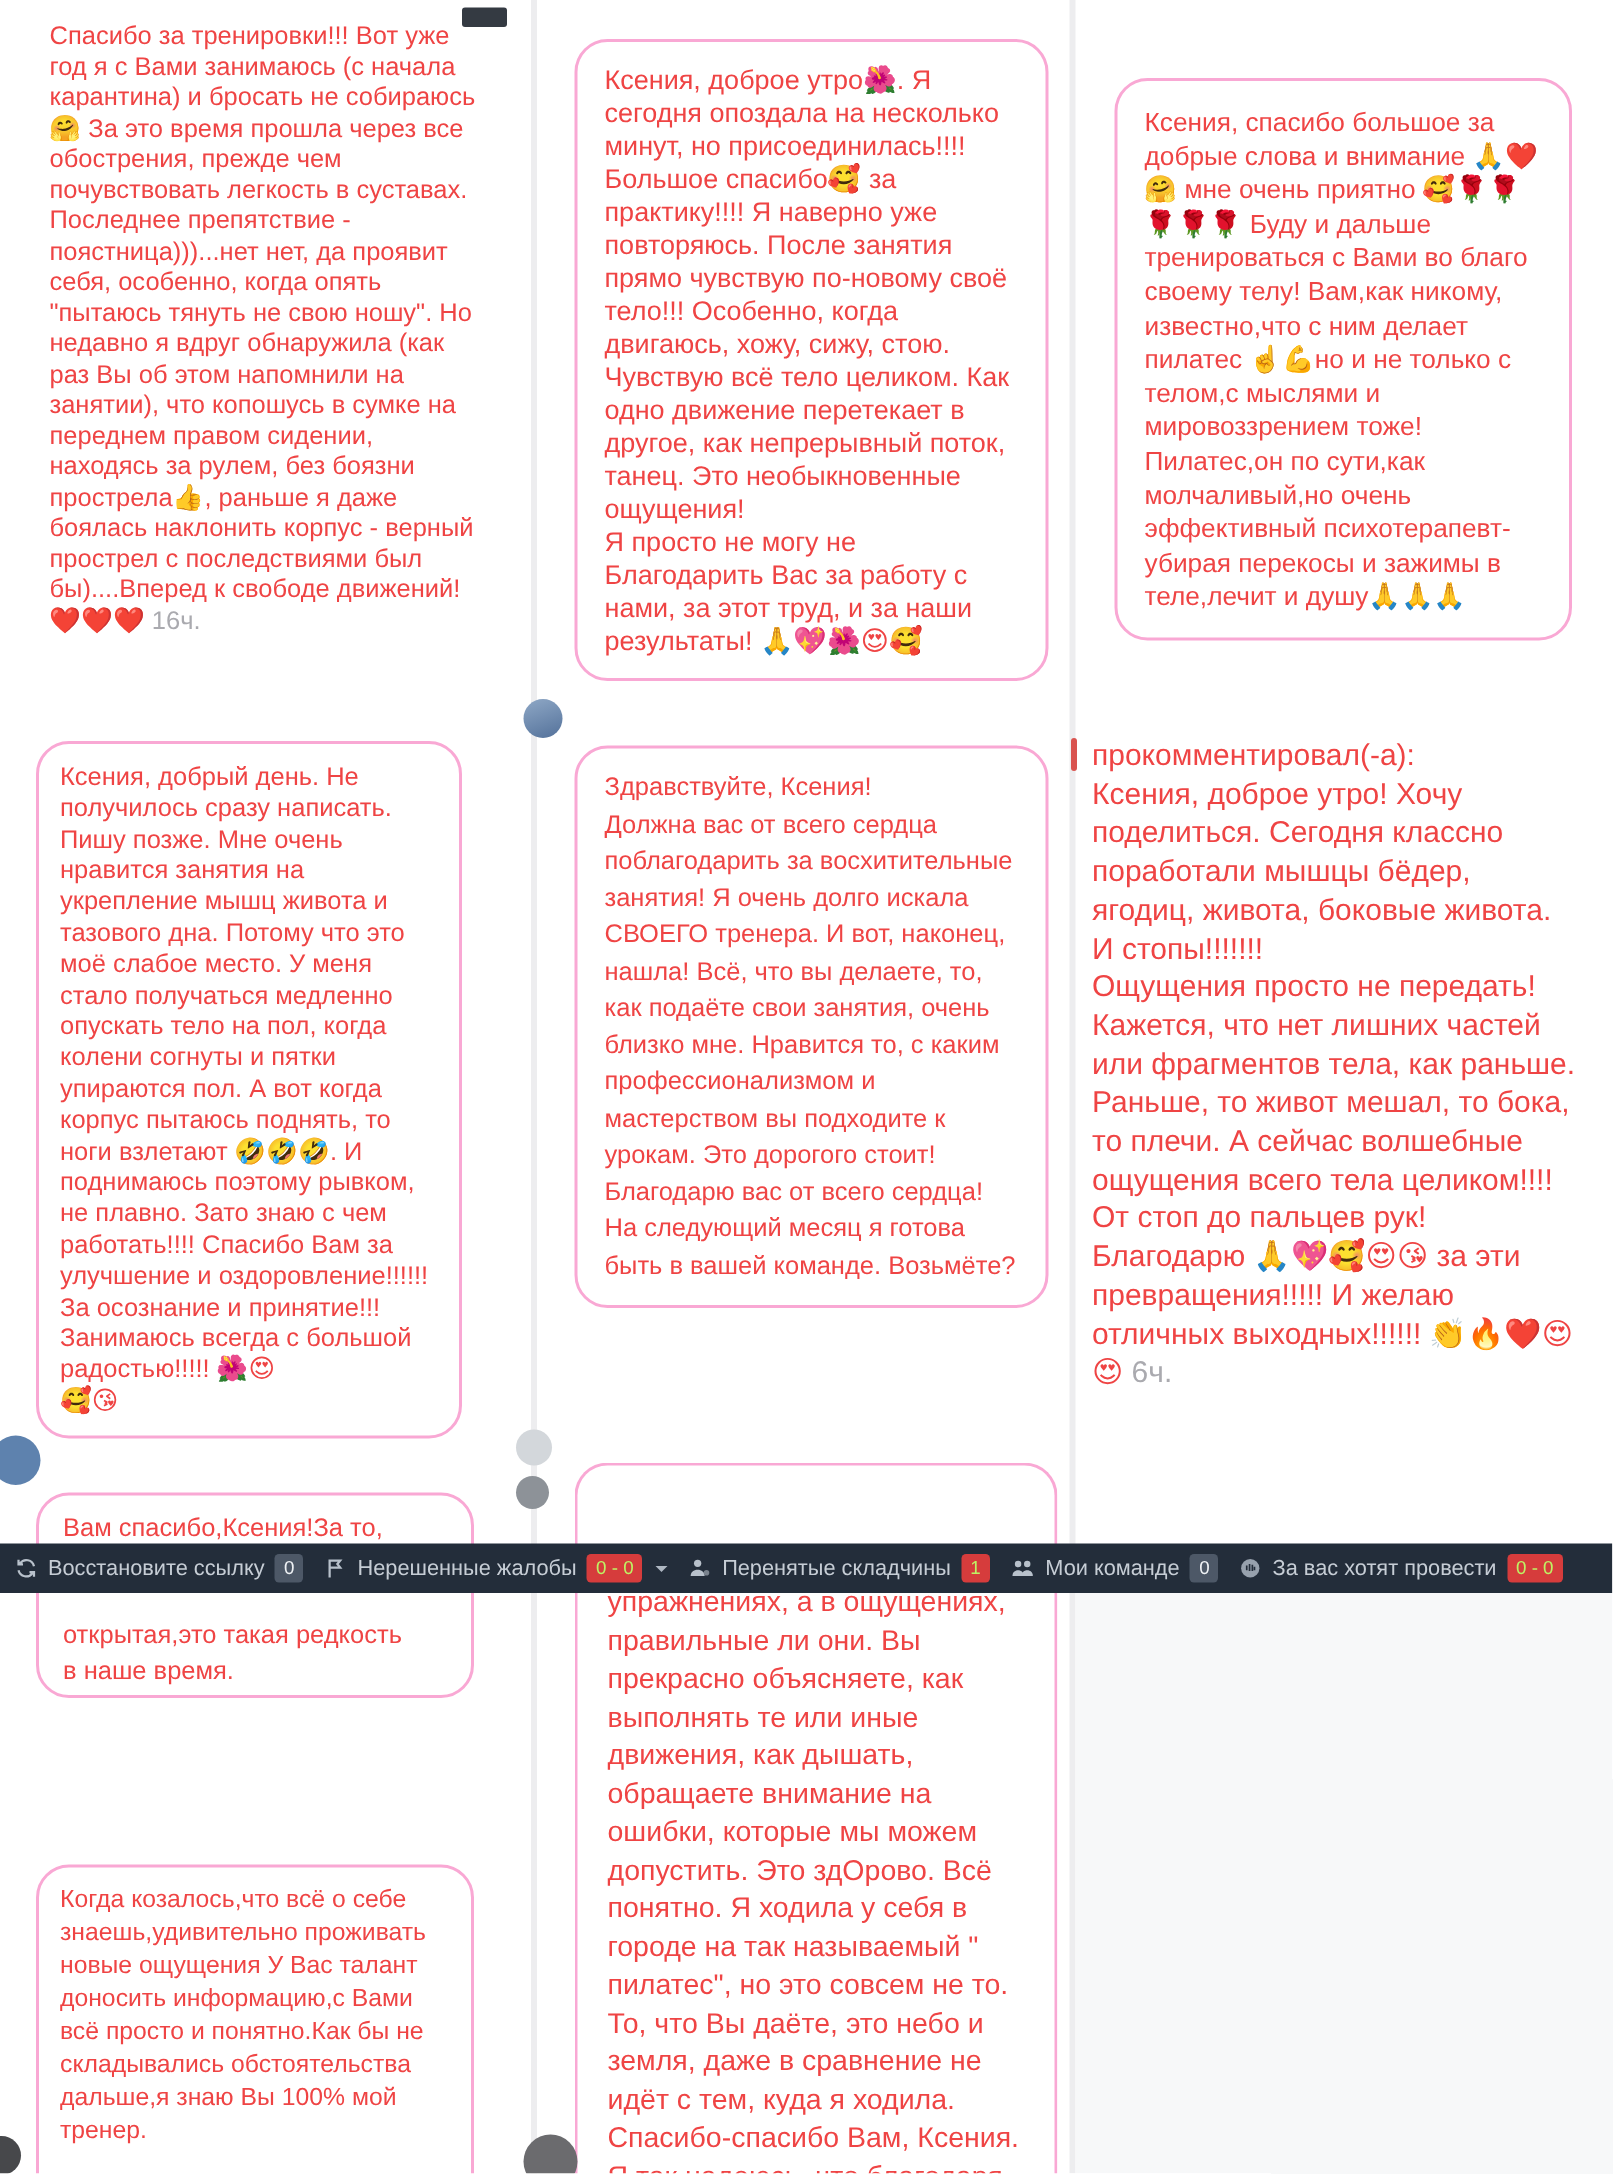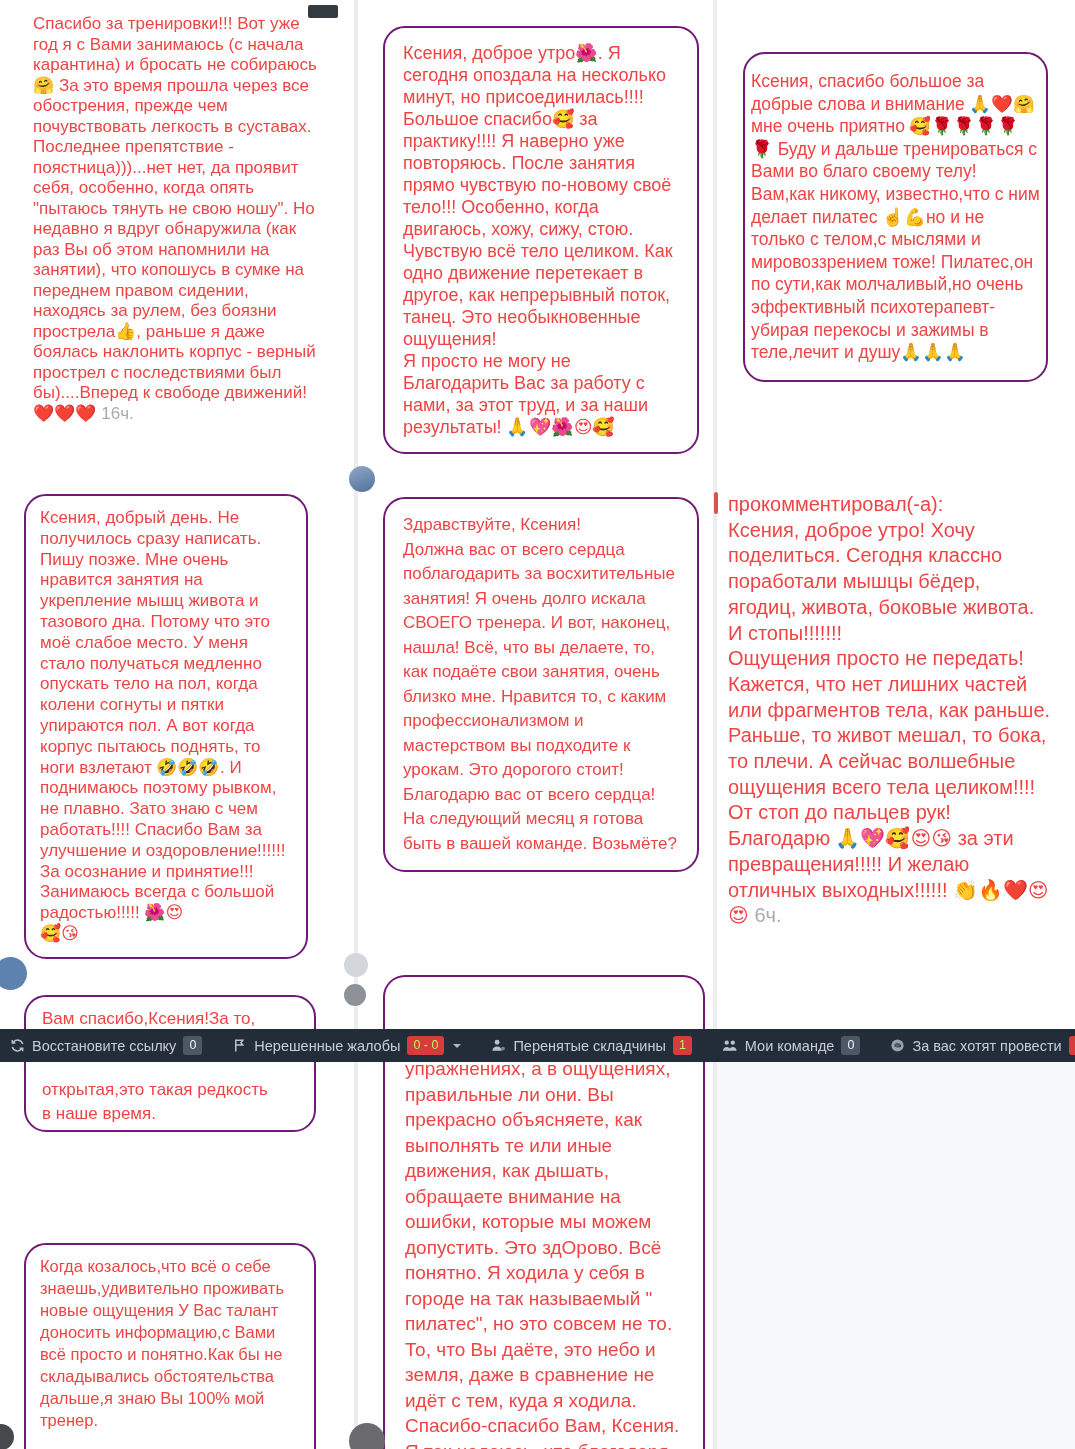--- a/index.html
+++ b/index.html
@@ -2,21 +2,21 @@
 <html><head>
 <meta charset="utf-8">
 <style>
   html,body{margin:0;padding:0;background:#ffffff;}
   #canvas{
     position:relative;width:1075px;height:1449px;overflow:hidden;background:#ffffff;
     font-family:"Liberation Sans","DejaVu Sans",sans-serif;color:#242427;
   }
   .divider{position:absolute;top:0;bottom:0;width:4px;background:#ededef;z-index:0;}
   .bubble{
-    position:absolute;background:#fff;border:2px solid #701a75;border-radius:22px;
+    position:absolute;background:#fff;border:2px solid #f9a8d4;border-radius:22px;
     box-sizing:border-box;z-index:1;
   }
   .msg{white-space:pre-line;color:#ef4444;}
   .plainmsg{position:absolute;z-index:1;}
   .time{color:#aaaaaf;}
   .t-l1{font-size:17px;line-height:20.5px;}
   .t-l2{font-size:17px;line-height:20.8px;}
   .t-l3{font-size:17px;line-height:24px;}
   .t-l4{font-size:17px;line-height:23px;}
   .t-l5{font-size:16.5px;line-height:22px;}
@@ -27,21 +27,21 @@
   .t-r2{font-size:20px;line-height:25.7px;}
   .chunk-top{padding:10px 16px 0 16px;}
   .chunk-bottom{position:absolute;left:16px;right:14px;}
   .avatar{position:absolute;border-radius:50%;z-index:3;}
   .photo-frag{position:absolute;background:#343a42;border-radius:2px;z-index:1;}
   .red-tick{position:absolute;width:4px;height:22px;background:#d9534f;border-radius:2px;z-index:1;}
   .rc-bg{position:absolute;background:#f7f8f9;z-index:0;}
   
   .toolbar{
     position:absolute;left:0;top:1029px;width:1075px;height:33px;background:#232d3a;
-    display:flex;align-items:center;gap:30px;padding:0 10px;box-sizing:border-box;
+    display:flex;align-items:center;gap:14px;padding:0 10px;box-sizing:border-box;
     white-space:nowrap;overflow:hidden;z-index:10;
     font-size:14.5px;color:#c6cdd5;
   }
   .tb-item{display:flex;align-items:center;gap:7px;flex:none;cursor:pointer;}
   .tb-item svg{flex:none;display:block;}
   .badge{font-size:12.5px;line-height:1;padding:3px 6px;border-radius:3px;flex:none;}
   .badge.gray{background:#4d5867;color:#eef1f4;}
   .badge.red{background:#d63c3c;color:#bef264;}
   .caret{width:0;height:0;border:4.5px solid transparent;border-top-color:#aeb7c2;
     margin-left:2px;transform:translateY(2px);flex:none;}
@@ -89,21 +89,21 @@
     <div class="msg t-m2">Здравствуйте, Ксения!
 Должна вас от всего сердца поблагодарить за восхитительные занятия! Я очень долго искала СВОЕГО тренера. И вот, наконец, нашла! Всё, что вы делаете, то, как подаёте свои занятия, очень близко мне. Нравится то, с каким профессионализмом и мастерством вы подходите к урокам. Это дорогого стоит! Благодарю вас от всего сердца!
 На следующий месяц я готова быть в вашей команде. Возьмёте?</div>
   </div>
 
   <div class="bubble" style="left:383px;top:975px;width:322px;height:500px;border-bottom:none;border-radius:22px 22px 0 0;">
     <div class="msg t-m3 chunk-bottom" style="top:79px;left:20px;right:16px;">упражнениях, а в ощущениях,
 правильные ли они. Вы прекрасно объясняете, как выполнять те или иные движения, как дышать, обращаете внимание на ошибки, которые мы можем допустить.  Это здОрово. Всё понятно. Я ходила у себя в городе на так называемый " пилатес", но это совсем не то. То, что Вы даёте, это небо и земля, даже в сравнение не идёт с тем, куда я ходила. Спасибо-спасибо Вам, Ксения. Я так надеюсь, что благодаря Вашим занятиям, я облегчу свое состояние.</div>
   </div>
 
-  <div class="bubble" style="left:743px;top:52px;width:305px;padding:16px 6px;">
+  <div class="bubble" style="left:743px;top:52px;width:305px;padding:16px 18px;">
     <div class="msg t-r1">Ксения, спасибо большое за добрые слова и внимание 🙏❤️🤗 мне очень приятно 🥰🌹🌹🌹🌹🌹 Буду и дальше тренироваться с Вами во благо своему телу! Вам,как никому, известно,что с ним делает пилатес ☝️💪но и не только с телом,с мыслями и мировоззрением тоже! Пилатес,он по сути,как молчаливый,но очень эффективный психотерапевт-убирая перекосы и зажимы в теле,лечит и душу🙏🙏🙏</div>
   </div>
 
   <div class="red-tick" style="left:714px;top:492px;"></div>
 
   <div class="plainmsg t-r2" style="left:728px;top:492px;width:324px;">
     <span class="msg">прокомментировал(-а):
 Ксения, доброе утро! Хочу поделиться. Сегодня классно поработали мышцы бёдер, ягодиц, живота, боковые живота. И стопы!!!!!!!
 Ощущения просто не передать! Кажется, что нет лишних частей или фрагментов тела, как раньше. Раньше, то живот мешал, то бока, то плечи. А сейчас волшебные ощущения всего тела целиком!!!! От стоп до пальцев рук! Благодарю 🙏💖🥰😍😘 за эти превращения!!!!! И желаю отличных выходных!!!!!! 👏🔥❤️😍😍 </span><span class="time">6ч.</span>
   </div>

